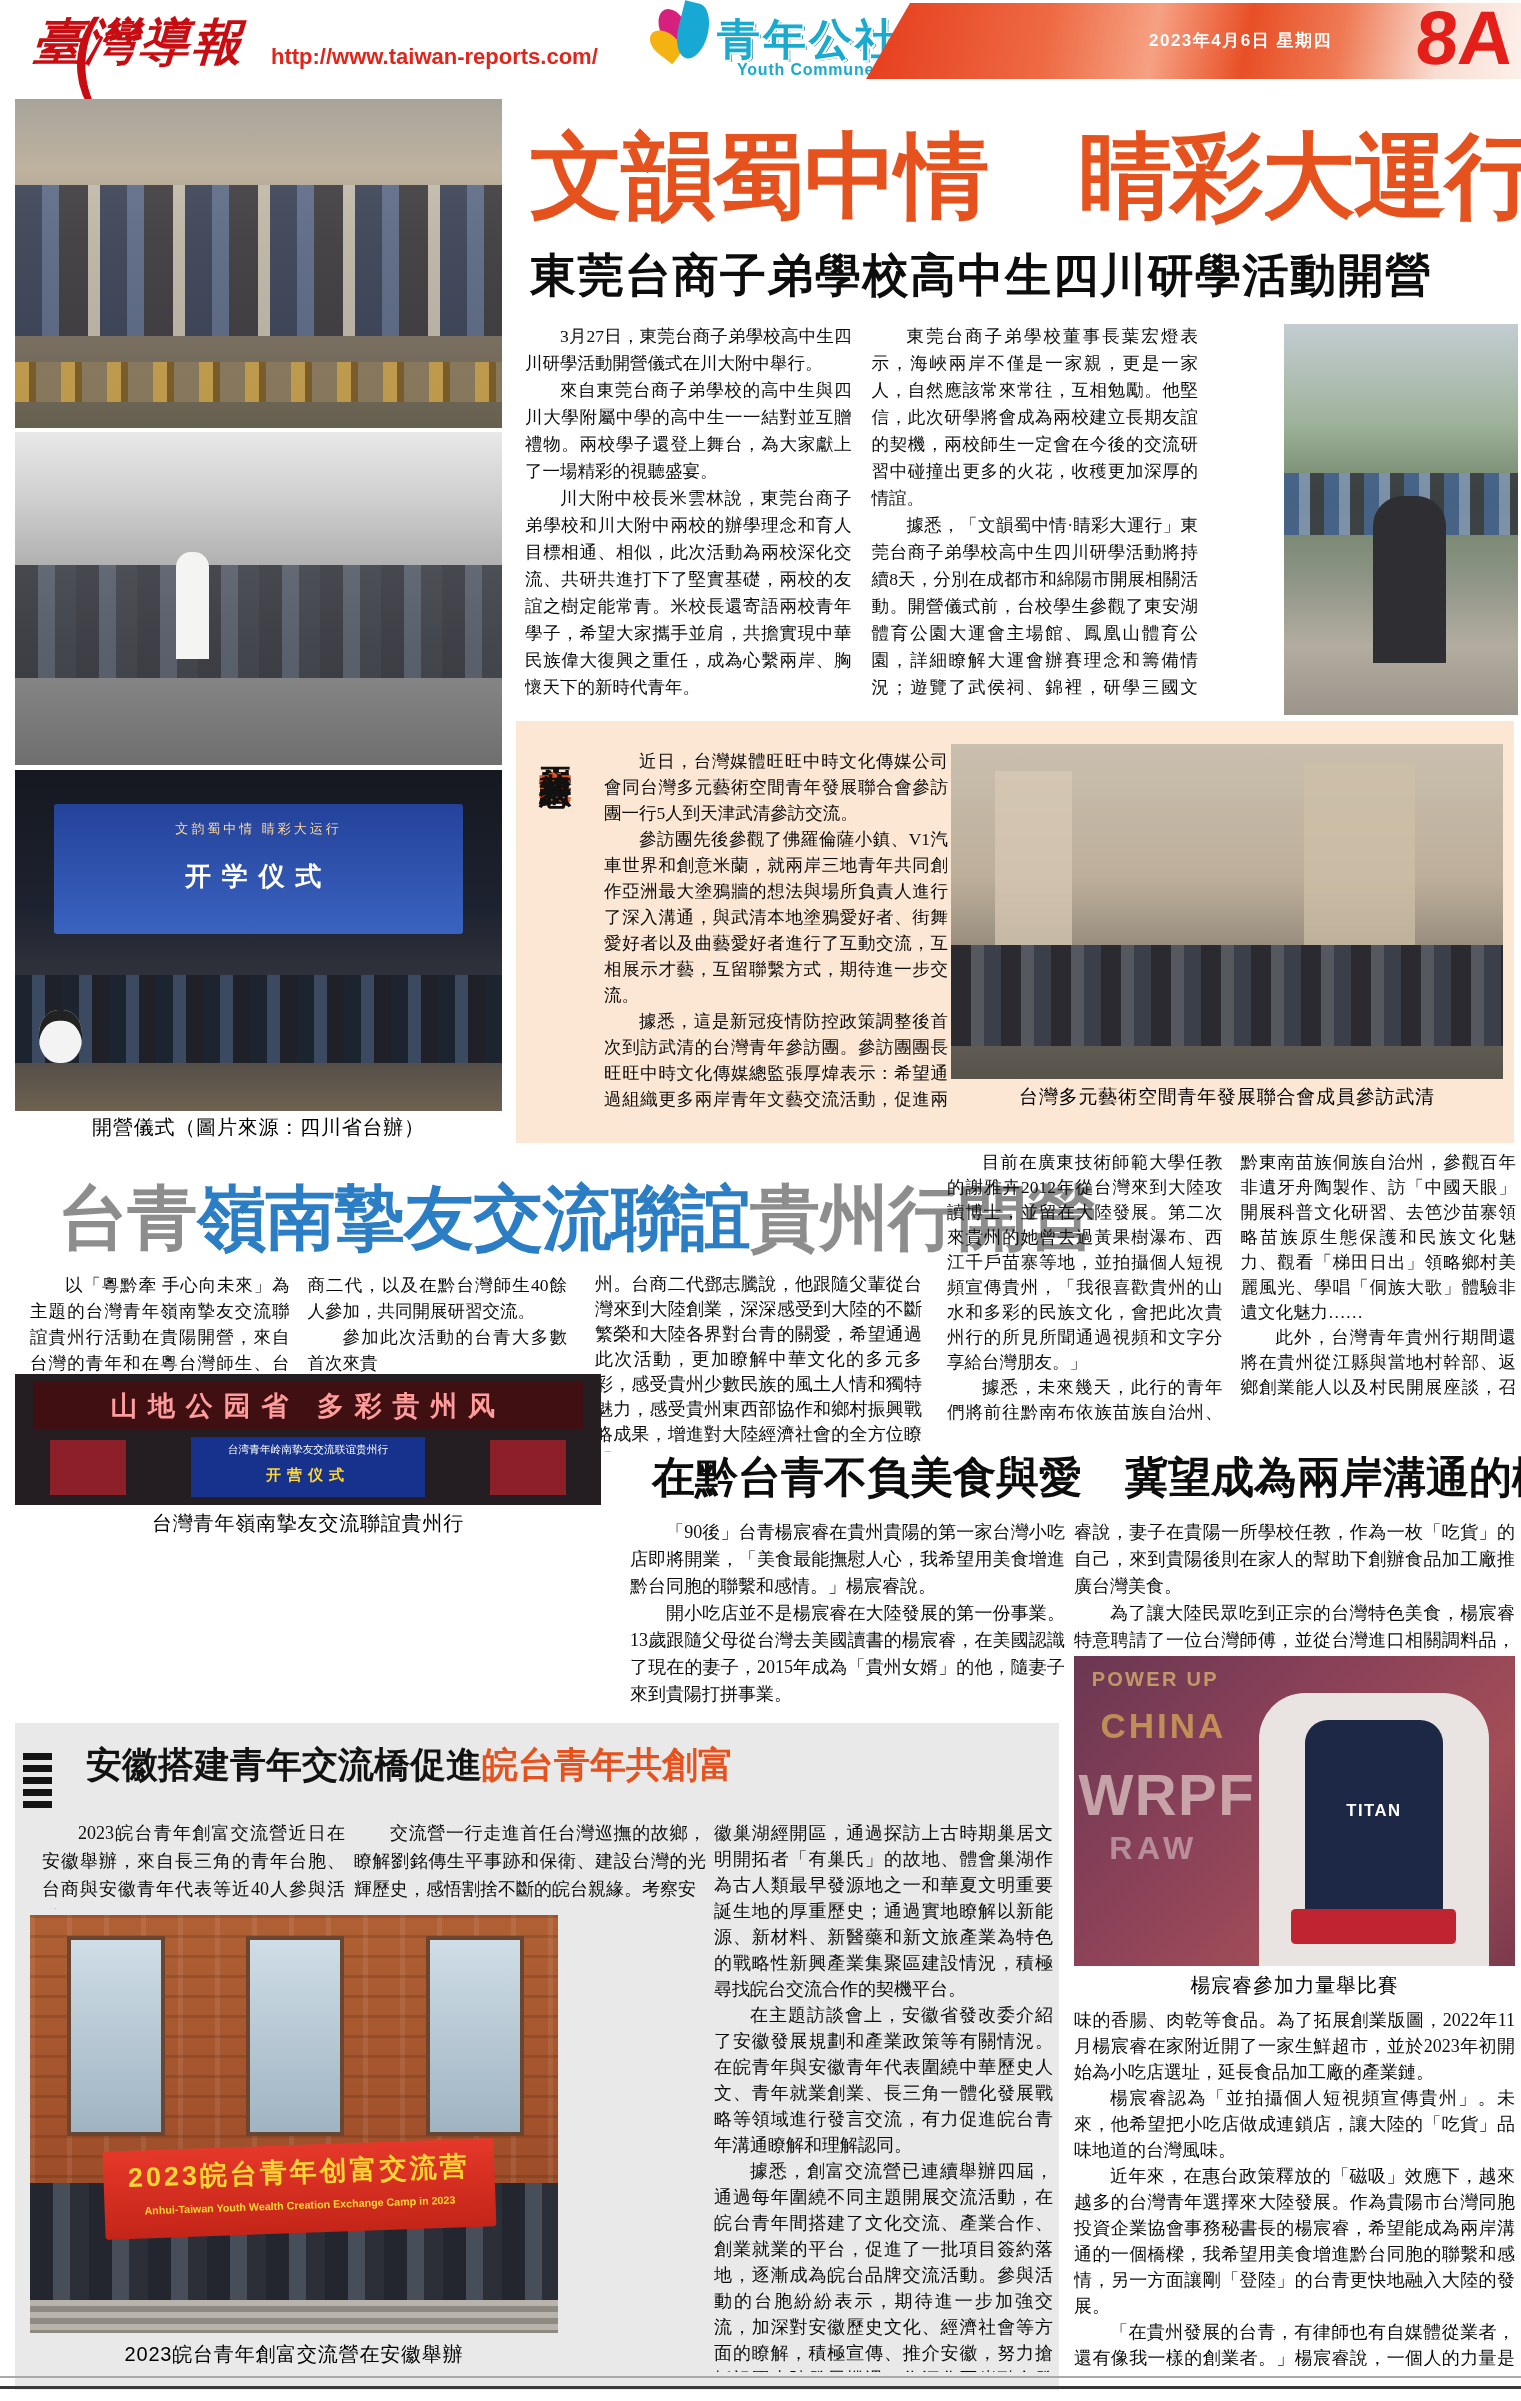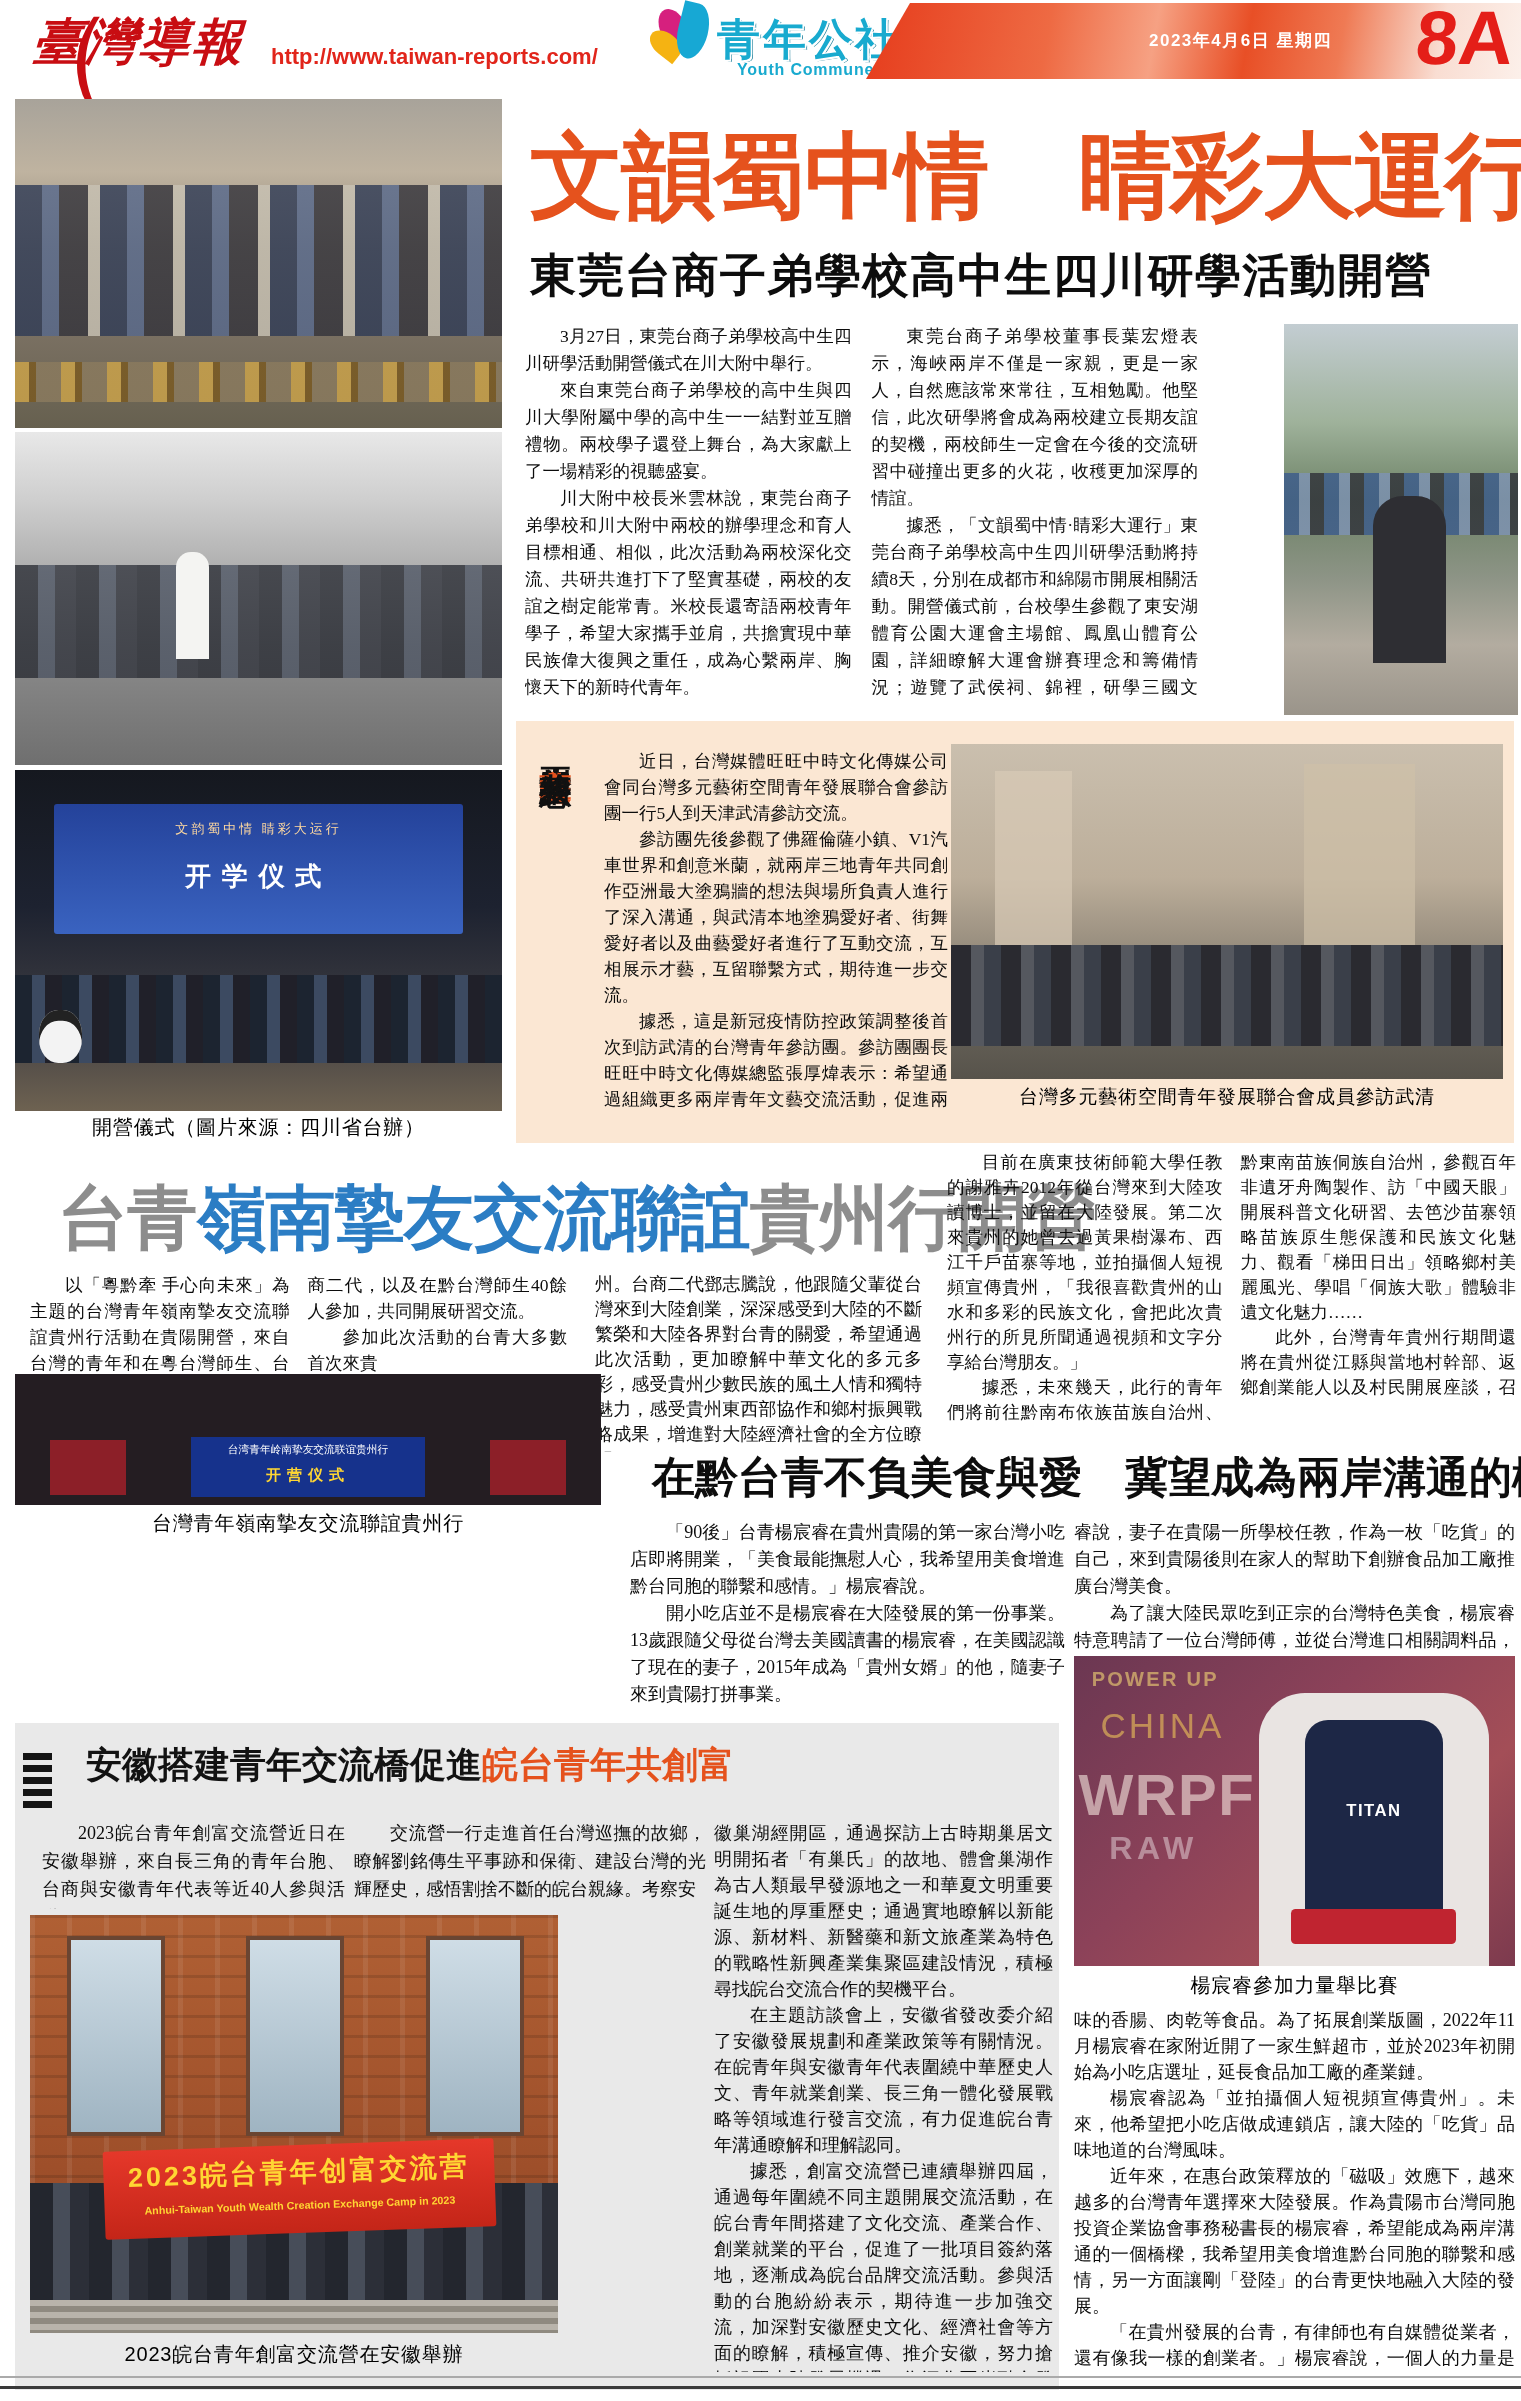--- a/index.html
+++ b/index.html
@@ -141,20 +141,23 @@
   <div class="body-text a3-colb cont" style="left:595px;top:1272px;width:327px;height:180px;">
       <p class="para">州。台商二代鄧志騰說，他跟隨父輩從台灣來到大陸創業，深深感受到大陸的不斷繁榮和大陸各界對台青的關愛，希望通過此次活動，更加瞭解中華文化的多元多彩，感受貴州少數民族的風土人情和獨特魅力，感受貴州東西部協作和鄉村振興戰略成果，增進對大陸經濟社會的全方位瞭解。</p>
     </div>
   <div class="body-text a3-right cols2" style="left:947px;top:1150px;width:569px;height:295px;column-gap:18px;">
       <p class="para">目前在廣東技術師範大學任教的謝雅卉2012年從台灣來到大陸攻讀博士，並留在大陸發展。第二次來貴州的她曾去過黃果樹瀑布、西江千戶苗寨等地，並拍攝個人短視頻宣傳貴州，「我很喜歡貴州的山水和多彩的民族文化，會把此次貴州行的所見所聞通過視頻和文字分享給台灣朋友。」</p>
       <p class="para">據悉，未來幾天，此行的青年們將前往黔南布依族苗族自治州、黔東南苗族侗族自治州，參觀百年非遺牙舟陶製作、訪「中國天眼」開展科普文化研習、去笆沙苗寨領略苗族原生態保護和民族文化魅力、觀看「梯田日出」領略鄉村美麗風光、學唱「侗族大歌」體驗非遺文化魅力……</p>
       <p class="para">此外，台灣青年貴州行期間還將在貴州從江縣與當地村幹部、返鄉創業能人以及村民開展座談，召開「鄉村振興與產業發展」招商推介會，商討助力鄉村振興策略。</p>
     </div>
 
   <div class="photo" style="left:15px;top:1374px;width:586px;height:131px;background:#241d22;">
+    <div class="abs" style="left:3%;top:6%;width:94%;height:36%;background:#400f12;">
+      <div class="ph-label" style="left:0;right:0;top:12%;font-size:27px;font-weight:bold;color:#ff9c9c;letter-spacing:10.7px;">山地公园省 多彩贵州风</div>
+    </div>
     <div class="abs" style="left:6%;top:50%;width:13%;height:42%;background:#8c1f28;"></div>
     <div class="abs" style="right:6%;top:50%;width:13%;height:42%;background:#8c1f28;"></div>
     <div class="abs" style="left:30%;top:48%;width:40%;height:46%;background:#16328c;">
       <div class="ph-label" style="left:0;right:0;top:10%;font-size:10.7px;color:#fff;">台湾青年岭南挚友交流联谊贵州行</div>
       <div class="ph-label" style="left:0;right:0;top:48%;font-size:15px;font-weight:900;color:#ffd633;letter-spacing:6px;">开营仪式</div>
     </div>
   </div>
   <div class="caption" style="left:15px;top:1510px;width:586px;">台灣青年嶺南摯友交流聯誼貴州行</div>
 
   <div class="hl" style="left:624px;top:1449px;width:892px;font-size:43px;color:#0d0d0d;">在黔台青不負美食與愛　冀望成為兩岸溝通的橋樑</div>
@@ -163,21 +166,21 @@
       <p class="para">開小吃店並不是楊宸睿在大陸發展的第一份事業。13歲跟隨父母從台灣去美國讀書的楊宸睿，在美國認識了現在的妻子，2015年成為「貴州女婿」的他，隨妻子來到貴陽打拼事業。</p>
       <p class="para">「我很喜歡貴陽這座城市，山中有城、城中有山。」楊宸</p>
     </div>
   <div class="body-text a4-colb cont" style="left:1074px;top:1519px;width:441px;height:131px;">
       <p class="para">睿說，妻子在貴陽一所學校任教，作為一枚「吃貨」的自己，來到貴陽後則在家人的幫助下創辦食品加工廠推廣台灣美食。</p>
       <p class="para">為了讓大陸民眾吃到正宗的台灣特色美食，楊宸睿特意聘請了一位台灣師傅，並從台灣進口相關調料品，製作台灣風</p>
     </div>
 
   <div class="photo" style="left:1074px;top:1656px;width:441px;height:310px;background:linear-gradient(135deg,#6b3752 0%,#8c4259 40%,#a34e57 70%,#7c3a4e 100%);">
     <div class="ph-label" style="left:4%;top:4%;font-size:20px;font-weight:900;color:rgba(255,230,120,.55);letter-spacing:2.3px;">POWER UP</div>
-    <div class="ph-label" style="left:6%;top:16%;font-size:35px;font-weight:400;color:rgba(250,210,90,.55);letter-spacing:3px;">CHINA</div>
+    <div class="ph-label" style="left:6%;top:16%;font-size:35px;font-weight:700;color:rgba(250,210,90,.55);letter-spacing:3px;">CHINA</div>
     <div class="ph-label" style="left:1%;top:34%;font-size:58px;font-weight:900;color:rgba(255,245,235,.55);letter-spacing:1.5px;">WRPF</div>
     <div class="ph-label" style="left:8%;top:56%;font-size:32px;font-weight:900;color:rgba(255,255,255,.4);letter-spacing:4.6px;">RAW</div>
     <div class="abs" style="right:6%;top:12%;width:52%;height:88%;background:#e9e4e2;border-radius:46px 46px 0 0;">
       <div class="abs" style="left:20%;top:10%;width:60%;height:70%;background:#1d2746;border-radius:23px 23px 0 0;">
         <div class="ph-label" style="left:0;right:0;top:42%;font-size:16.7px;font-weight:900;color:#fff;letter-spacing:1.5px;">TITAN</div>
       </div>
       <div class="abs" style="left:14%;bottom:8%;width:72%;height:13%;background:#c02430;border-radius:4.6px;"></div>
     </div>
   </div>
   <div class="caption" style="left:1074px;top:1972px;width:441px;">楊宸睿參加力量舉比賽</div>

